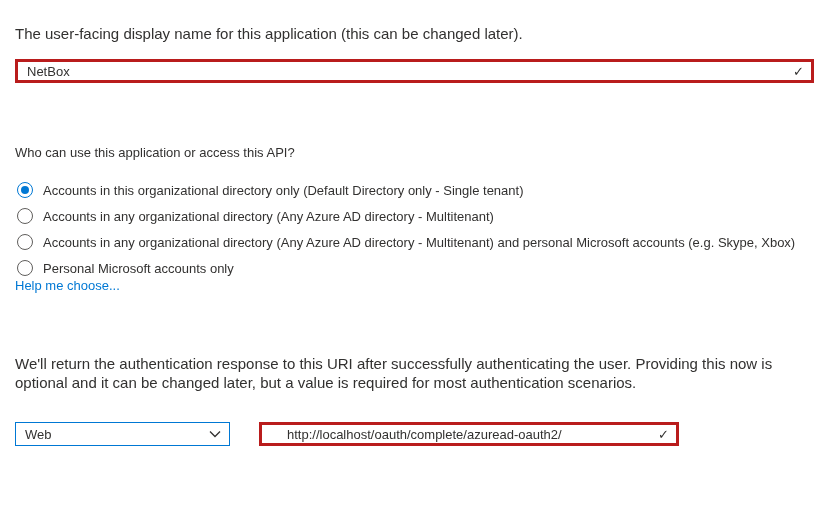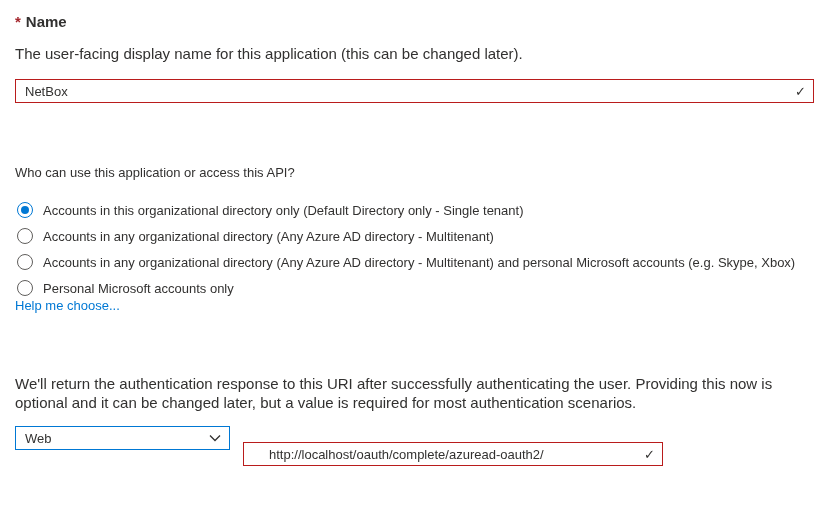--- a/index.html
+++ b/index.html
@@ -26,21 +26,21 @@
     line-height: 19px;
     color: #323130;
     margin-top: 12px;
     max-width: 800px;
   }
 
   
   .input-wrap {
     position: relative;
     height: 24px;
-    border: 1px solid #b91c1c;
+    border: 3px solid #b91c1c;
     background: #ffffff;
     display: flex;
     align-items: center;
   }
   .input-wrap input {
     width: 100%;
     height: 100%;
     border: none;
     outline: none;
     font-family: "Liberation Sans", sans-serif;
@@ -99,23 +99,23 @@
     text-decoration: none;
     cursor: pointer;
   }
 
   .spacer-lg { height: 44px; }
   .spacer-xl { height: 48px; }
 
   
   .redirect-row {
     display: flex;
-    align-items: flex-start;
+    align-items: flex-end;
     margin-top: 14px;
-    gap: 13px;
+    gap: 29px;
   }
   .dropdown {
     position: relative;
     width: 215px;
     height: 24px;
     border: 1px solid #0078d4;
     background: #ffffff;
     display: flex;
     align-items: center;
     font-size: 13px;
@@ -132,21 +132,20 @@
     display: flex;
   }
   .uri-input-wrap { width: 420px; margin-top: 16px; padding-left: 16px; }
 </style>
 </head>
 <body>
 
 <div class="page">
 
   <div>
-    <h2 class="section-title"><span class="required">*</span><span>Name</span></h2>
     <p class="desc">The user-facing display name for this application (this can be changed later).</p>
     <div class="input-wrap name-input-wrap">
       <input type="text" value="NetBox" style="">
       <span class="check">✓</span>
     </div>
   </div>
 
   <div class="spacer-lg"></div>
 
   <div>

